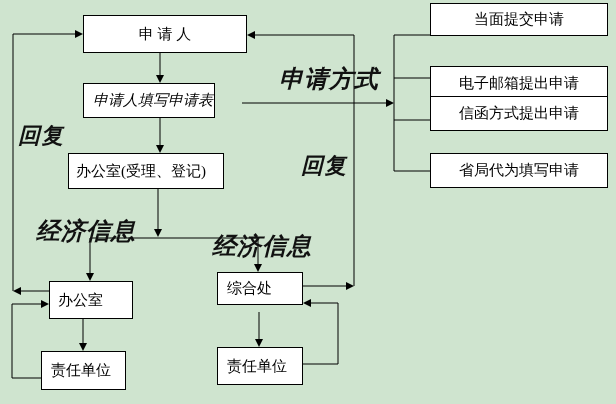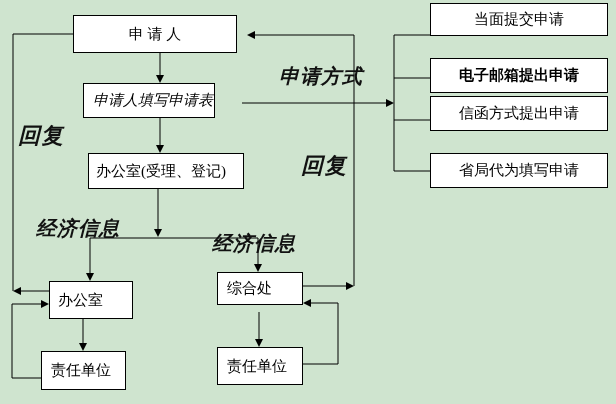--- a/index.html
+++ b/index.html
@@ -20,21 +20,21 @@
     box-sizing:border-box;
     display:flex;align-items:center;
     font-size:15px;color:#000;
     white-space:nowrap;
   }
   .box.center{justify-content:center;}
   .box.padded{padding-left:9px;}
   .tag{
     position:absolute;
     font-weight:bold;font-style:italic;
-    font-size:20px;color:#111;
+    font-size:24px;color:#111;
     white-space:nowrap;letter-spacing:1px;
   }
 </style>
 </head>
 <body>
 
 <div class="stage">
 
   <svg class="wires" viewBox="0 0 616 404" xmlns="http://www.w3.org/2000/svg">
 
@@ -96,37 +96,37 @@
       <polyline points="354,286 354,35 255,35"></polyline>
       <polygon points="255,31 255,39 247,35"></polygon>
     </g>
 
     <g>
       <polyline points="303,364 338,364 338,303 311,303"></polyline>
       <polygon points="311,299 311,307 303,303"></polygon>
     </g>
   </svg>
 
-  <div class="box center" style="left:73px;top:15px;width:164px;height:38px;">申 请 人</div>
+  <div class="box center" style="left:83px;top:15px;width:164px;height:38px;">申 请 人</div>
 
   <div class="box padded" style="left:83px;top:83px;width:132px;height:35px;font-style:italic;">申请人填写申请表</div>
 
-  <div class="box" style="left:88px;top:153px;width:156px;height:36px;padding-left:7px;">办公室(受理、登记)</div>
+  <div class="box" style="left:68px;top:153px;width:156px;height:36px;padding-left:7px;">办公室(受理、登记)</div>
 
   <div class="box" style="left:49px;top:281px;width:84px;height:38px;padding-left:8px;">办公室</div>
 
   <div class="box padded" style="left:41px;top:351px;width:85px;height:39px;">责任单位</div>
 
   <div class="box padded" style="left:217px;top:272px;width:86px;height:33px;">综合处</div>
 
   <div class="box padded" style="left:217px;top:347px;width:86px;height:38px;">责任单位</div>
 
   <div class="box center" style="left:430px;top:3px;width:178px;height:33px;">当面提交申请</div>
 
-  <div class="box center" style="left:430px;top:58px;width:178px;height:35px;font-weight:bold;">电子邮箱提出申请</div>
+  <div class="box center" style="left:430px;top:66px;width:178px;height:35px;">电子邮箱提出申请</div>
 
   <div class="box center" style="left:430px;top:96px;width:178px;height:35px;">信函方式提出申请</div>
 
   <div class="box center" style="left:430px;top:153px;width:178px;height:35px;">省局代为填写申请</div>
 
   <div class="tag" style="left:279px;top:63px;">申请方式</div>
 
   <div class="tag" style="left:18px;top:121px;font-size:22px;">回复</div>
 
   <div class="tag" style="left:301px;top:151px;font-size:22px;">回复</div>

